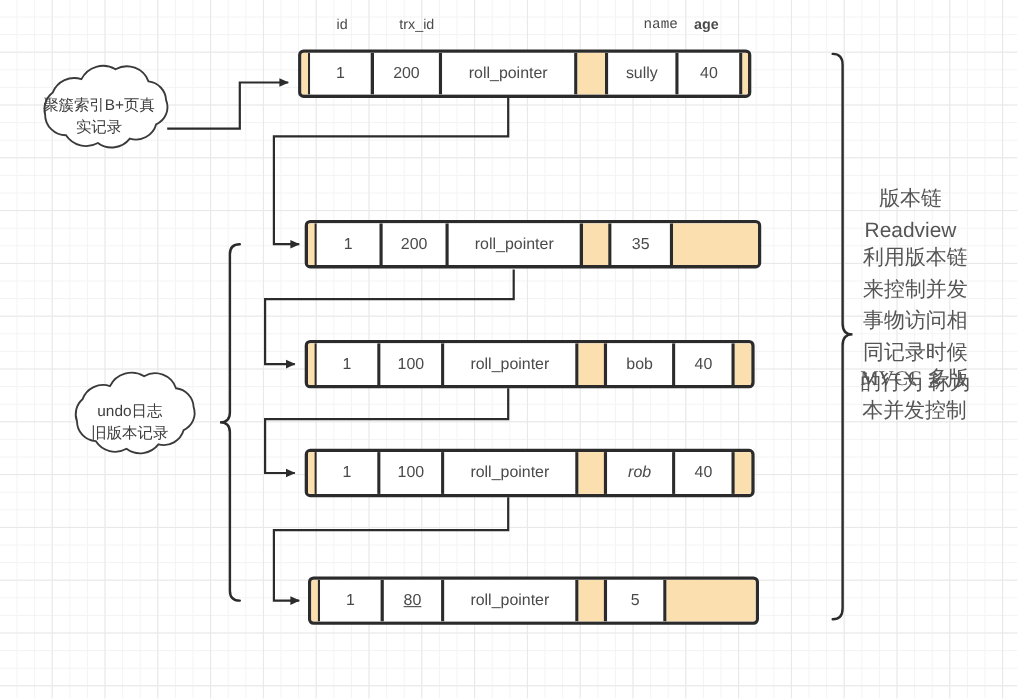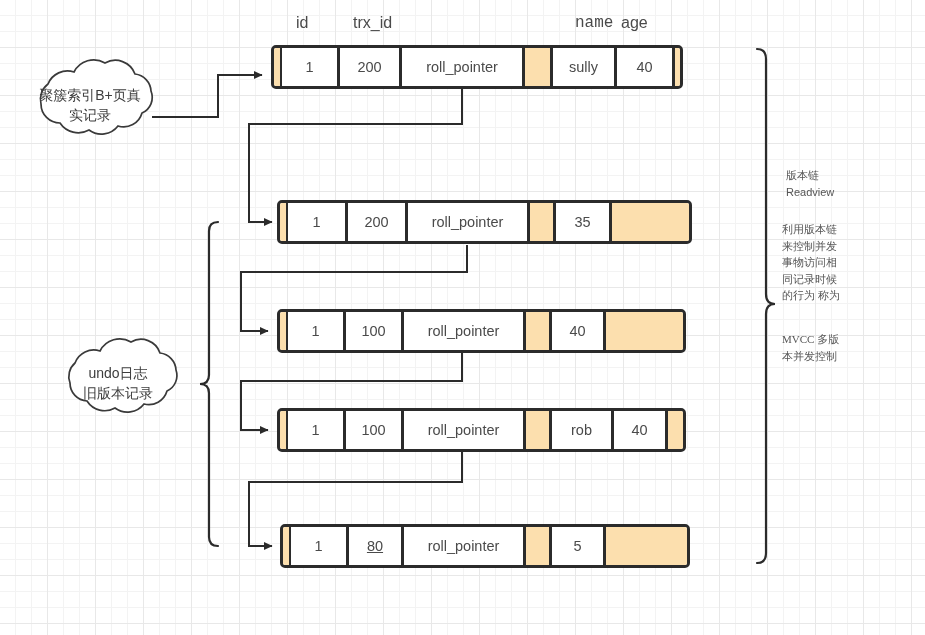--- a/index.html
+++ b/index.html
@@ -57,40 +57,42 @@
     background: #fcdfae;
     border-right: 2px solid #2b2b2b;
   }
   .cell.edge-r {
     background: #fcdfae;
     border-right: none;
   }
   
   .collabel {
     position: absolute;
-    font-size: 16px;
+    font-size: 13px;
     color: #4a4a4a;
     white-space: nowrap;
+    margin-left: 10px;
   }
   
   .cloud-text {
     position: absolute;
     font-size: 14px;
     color: #3d3d3d;
     text-align: center;
     line-height: 1.42;
     white-space: pre-line;
   }
   
   .side-note {
     position: absolute;
-    font-size: 11px;
+    font-size: 19px;
     color: #555555;
     line-height: 1.5;
     white-space: pre-line;
+    text-align: center;
   }
 </style>
 </head>
 <body>
 
 <div id="canvas">
 
   <svg class="svg-layer" viewBox="0 0 925 635" xmlns="http://www.w3.org/2000/svg">
     <defs>
       <marker id="arrow" markerWidth="9" markerHeight="9" refX="8" refY="4.5" orient="auto" markerUnits="userSpaceOnUse">
@@ -146,21 +148,21 @@
 
     <path d="M462,88 L462,124 L249,124 L249,222 L272,222" fill="none" stroke="#2b2b2b" stroke-width="2" marker-end="url(#arrow)"></path>
     <path d="M467,245 L467,272 L241,272 L241,331 L268,331" fill="none" stroke="#2b2b2b" stroke-width="2" marker-end="url(#arrow)"></path>
     <path d="M462,353 L462,381 L241,381 L241,430 L268,430" fill="none" stroke="#2b2b2b" stroke-width="2" marker-end="url(#arrow)"></path>
     <path d="M462,452 L462,482 L249,482 L249,546 L272,546" fill="none" stroke="#2b2b2b" stroke-width="2" marker-end="url(#arrow)"></path>
   </svg>
 
   <div class="collabel" style="left:296px; top:14px;">id</div>
   <div class="collabel" style="left:353px; top:14px;">trx_id</div>
   <div class="collabel" style="left:575px; top:14px;font-family:Liberation Mono, monospace;">name</div>
-  <div class="collabel" style="left:621px; top:14px;">age</div>
+  <div class="collabel" style="left:621px; top:14px;font-weight:bold;">age</div>
 
   <div class="record" style="left:271px; top:45px; width:412px; height:44px;">
     <div class="cell edge-l" style="width:8px;"></div>
     <div class="cell" style="width:58px;">1</div>
     <div class="cell" style="width:62px;">200</div>
     <div class="cell" style="width:123px;">roll_pointer</div>
     <div class="cell pad" style="width:28px;"></div>
     <div class="cell" style="width:64px;text-align:right;">sully</div>
     <div class="cell" style="width:58px;">40</div>
     <div class="cell edge-r" style="flex:1;"></div>
@@ -175,31 +177,32 @@
     <div class="cell" style="width:56px;">35</div>
     <div class="cell edge-r" style="flex:1;"></div>
   </div>
 
   <div class="record" style="left:277px; top:309px; width:409px; height:44px;">
     <div class="cell edge-l" style="width:8px;"></div>
     <div class="cell" style="width:58px;">1</div>
     <div class="cell" style="width:58px;">100</div>
     <div class="cell" style="width:122px;">roll_pointer</div>
     <div class="cell pad" style="width:26px;"></div>
+    <div class="cell" style="width:62px;">bob</div>
     <div class="cell" style="width:54px;">40</div>
     <div class="cell edge-r" style="flex:1;"></div>
   </div>
 
   <div class="record" style="left:277px; top:408px; width:409px; height:44px;">
     <div class="cell edge-l" style="width:8px;"></div>
     <div class="cell" style="width:58px;">1</div>
     <div class="cell" style="width:58px;">100</div>
     <div class="cell" style="width:122px;">roll_pointer</div>
     <div class="cell pad" style="width:26px;"></div>
-    <div class="cell" style="width:62px;">rob</div>
+    <div class="cell" style="width:62px;font-style:italic;">rob</div>
     <div class="cell" style="width:54px;">40</div>
     <div class="cell edge-r" style="flex:1;"></div>
   </div>
 
   <div class="record" style="left:280px; top:524px; width:410px; height:44px;">
     <div class="cell edge-l" style="width:8px;"></div>
     <div class="cell" style="width:58px;">1</div>
     <div class="cell" style="width:55px;text-decoration:underline;">80</div>
     <div class="cell" style="width:122px;">roll_pointer</div>
     <div class="cell pad" style="width:26px;"></div>

